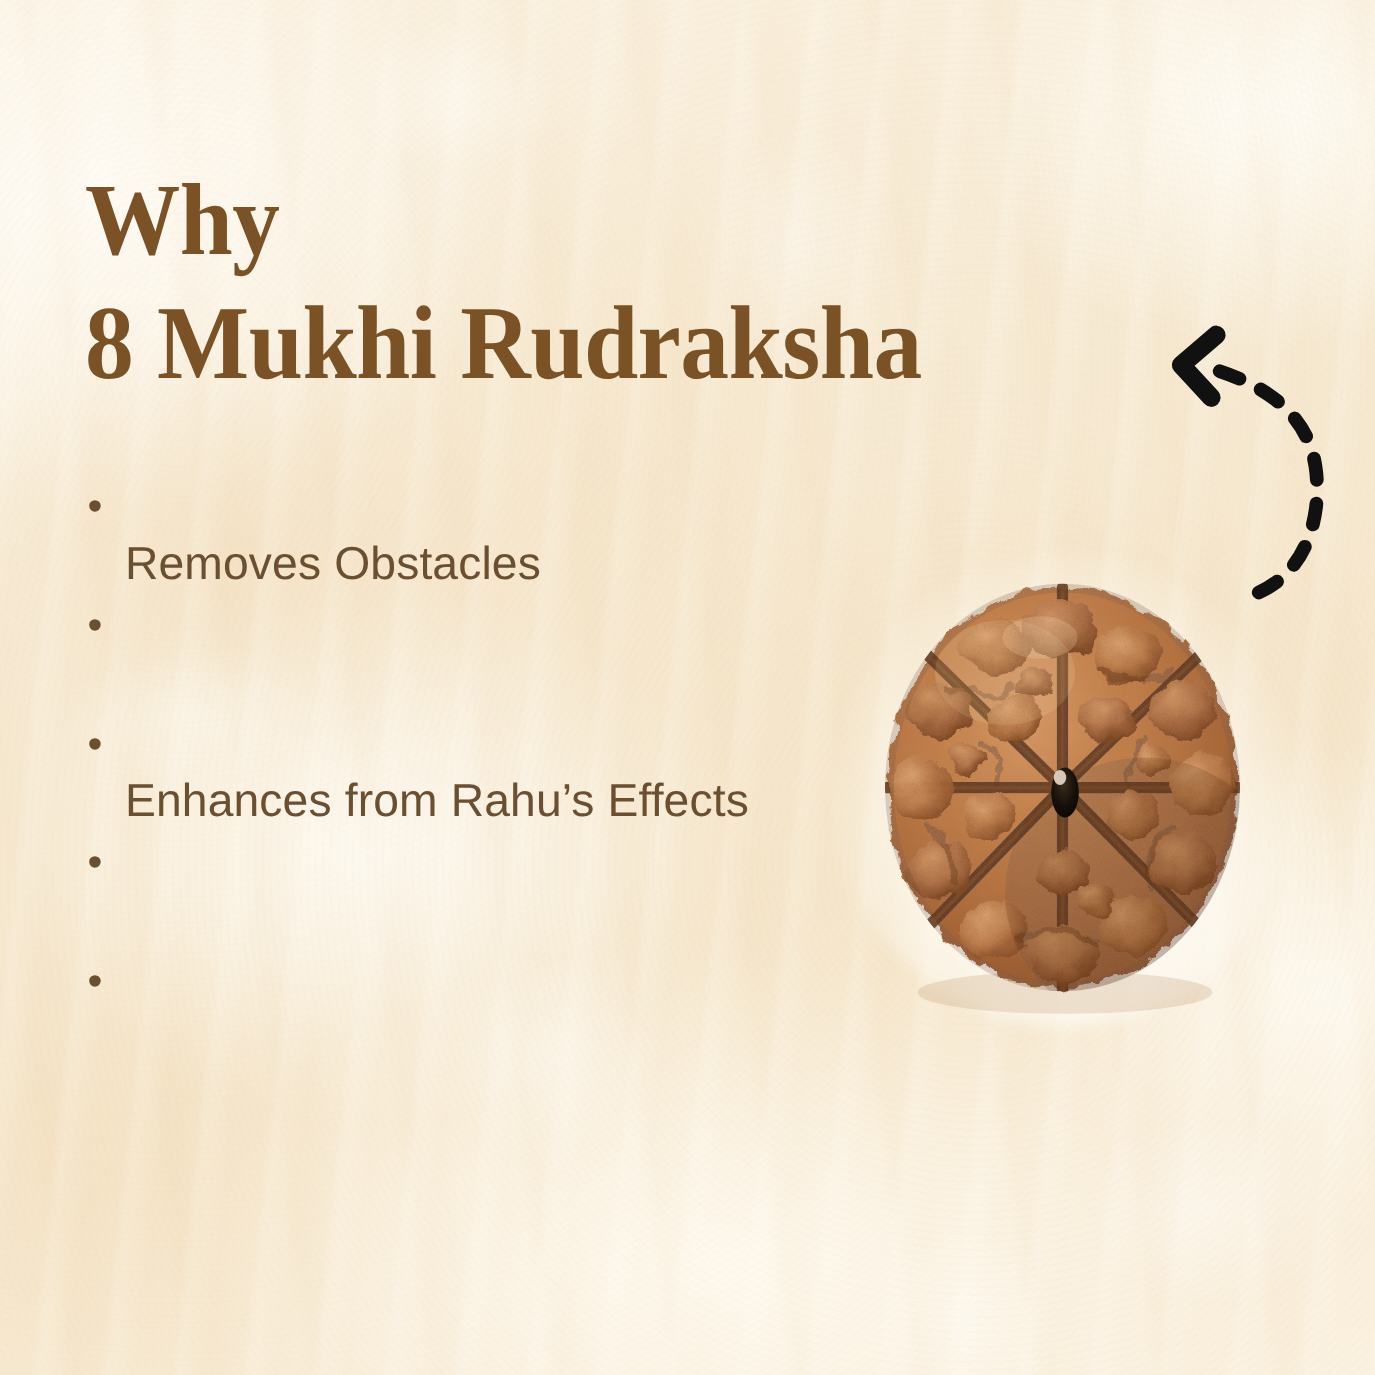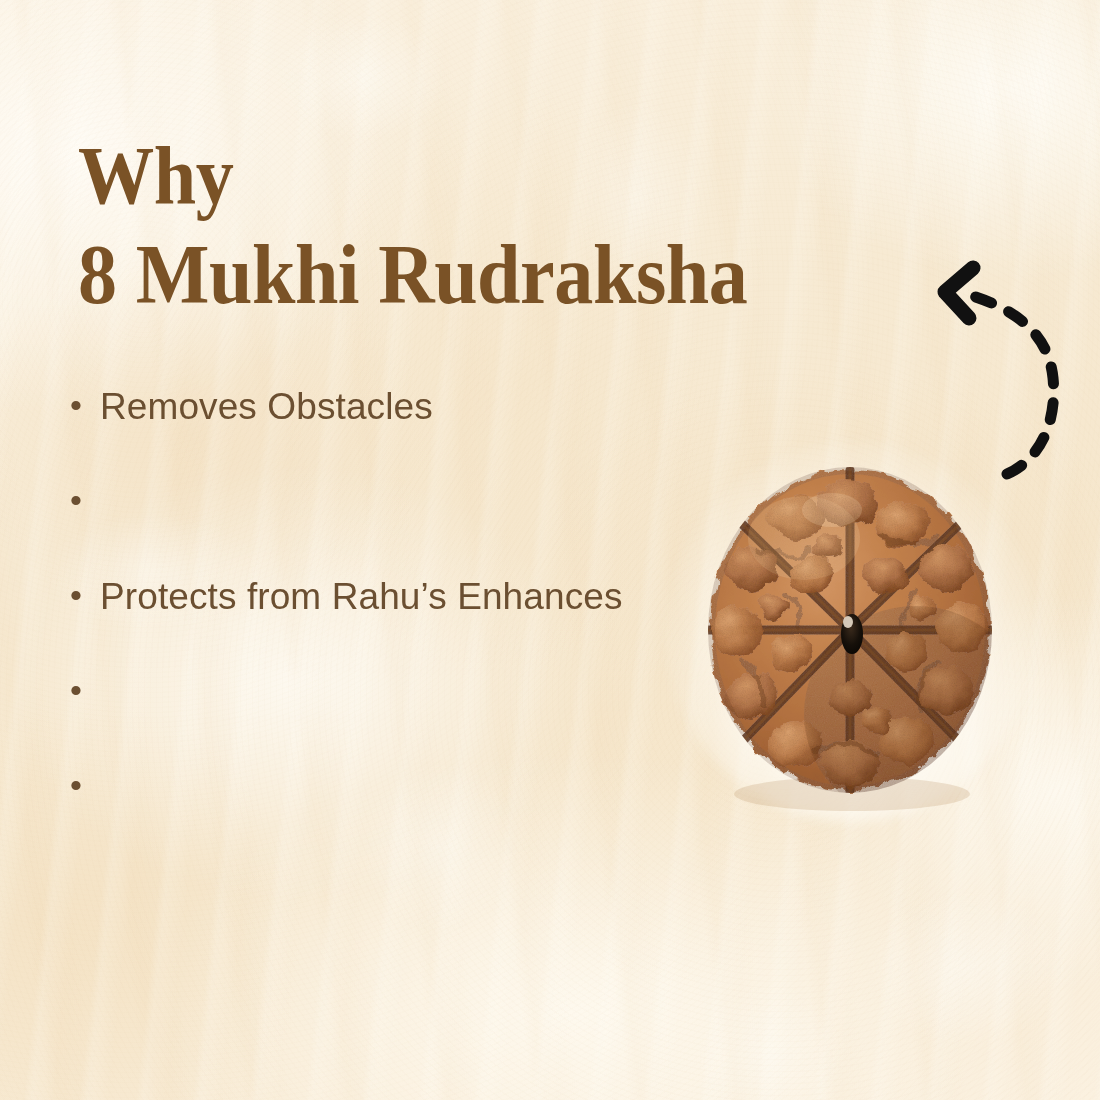--- a/index.html
+++ b/index.html
@@ -77,21 +77,21 @@
   .bg-grain {
     opacity: .30;
     background-image:
       repeating-radial-gradient(circle at 13% 27%, rgba(214,185,144,0.10) 0 1.5px, rgba(0,0,0,0) 1.5px 5px),
       repeating-radial-gradient(circle at 71% 63%, rgba(214,185,144,0.08) 0 1.5px, rgba(0,0,0,0) 1.5px 6px);
   }
 
   
   .headline {
     position: absolute;
-    left: 78px;
+    left: 68px;
     top: 88px;
     width: 880px;
     color: #7a5226;
     font-family: "Liberation Serif", "DejaVu Serif", serif;
     font-weight: 700;
     font-size: 82px;
     line-height: 1.18;
     letter-spacing: -0.5px;
     margin-top: 40px;
   }
@@ -128,20 +128,21 @@
   .benefit-bullet {
     flex: 0 0 auto;
     width: 30px;
     font-size: 34px;
     line-height: 1;
     color: #6b4f31;
   }
   .benefit-label {
     flex: 1 1 auto;
     white-space: nowrap;
+    margin-top: 44px;
   }
 
   
   .arrow-wrap {
     position: absolute;
     left: 925px;
     top: 262px;
     width: 160px;
     height: 230px;
   }
@@ -189,21 +190,21 @@
   <ul class="benefits">
     <li class="benefit-item">
       <span class="benefit-bullet">•</span>
       <span class="benefit-label">Removes Obstacles</span>
     </li>
     <li class="benefit-item">
       <span class="benefit-bullet">•</span>
     </li>
     <li class="benefit-item">
       <span class="benefit-bullet">•</span>
-      <span class="benefit-label">Protects from Rahu’s Enhances</span>
+      <span class="benefit-label">Enhances from Rahu’s Effects</span>
     </li>
     <li class="benefit-item">
       <span class="benefit-bullet">•</span>
     </li>
     <li class="benefit-item">
       <span class="benefit-bullet">•</span>
     </li>
   </ul>
 
   <div class="arrow-wrap">

